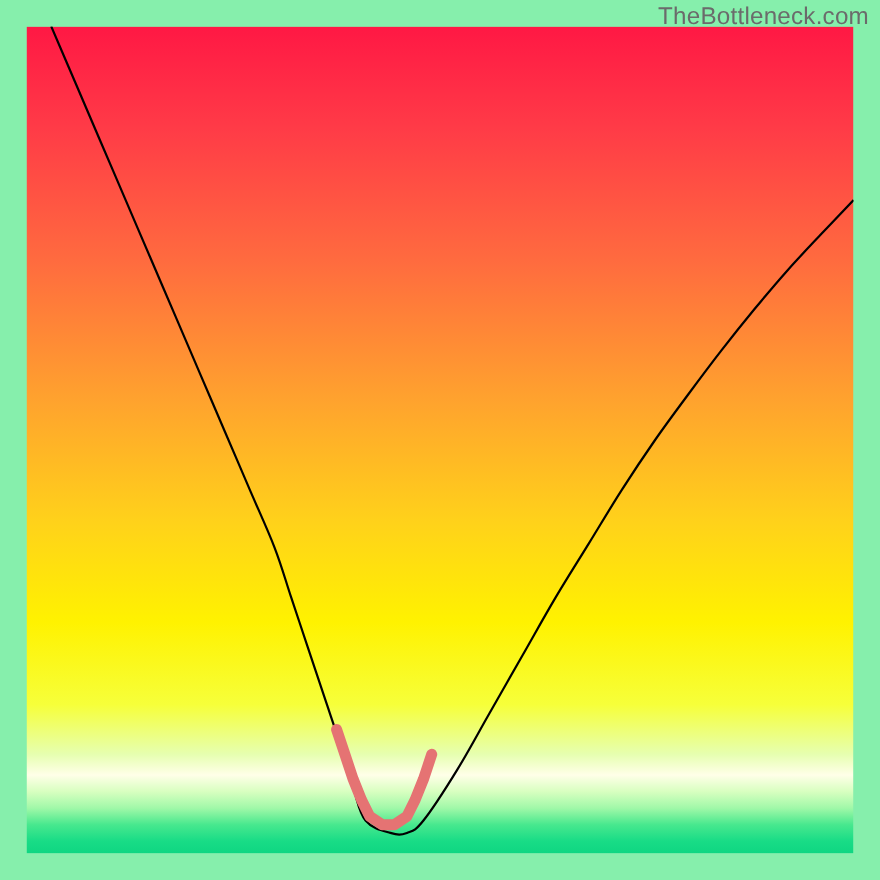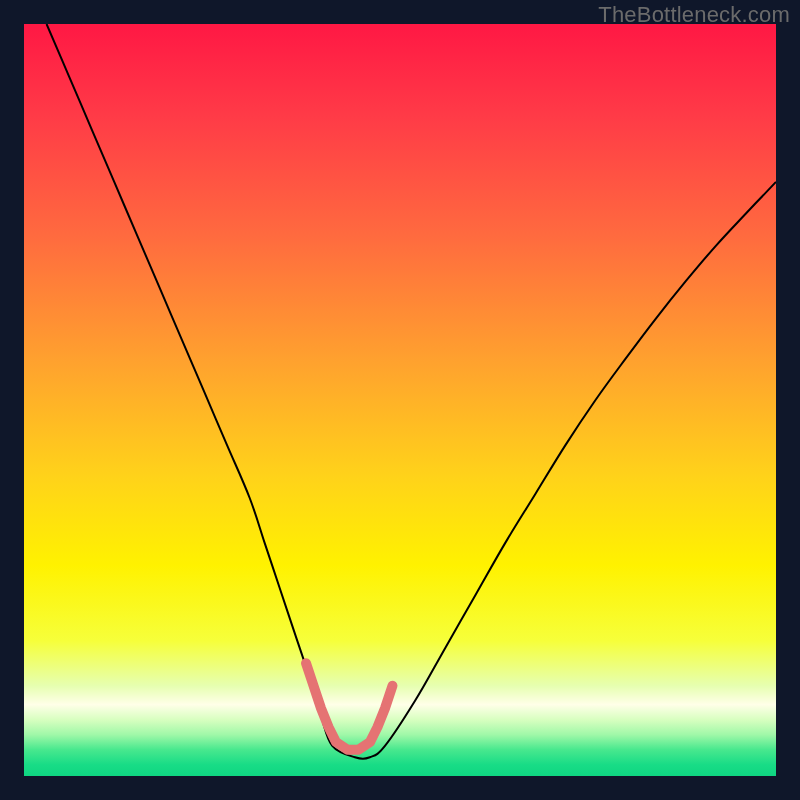--- a/index.html
+++ b/index.html
@@ -8,21 +8,21 @@
     width: 800px;
     height: 800px;
     overflow: hidden;
     background: #000;
     font-family: Arial, Helvetica, sans-serif;
   }
   .frame {
     position: absolute;
     top: 0; left: 0;
     width: 800px; height: 800px;
-    background: #0f172a;
+    background: #86efac;
   }
   .plot {
     position: absolute;
     top: 24px;
     left: 24px;
     width: 752px;
     height: 752px;
     overflow: hidden;
   }
   .gradient {

